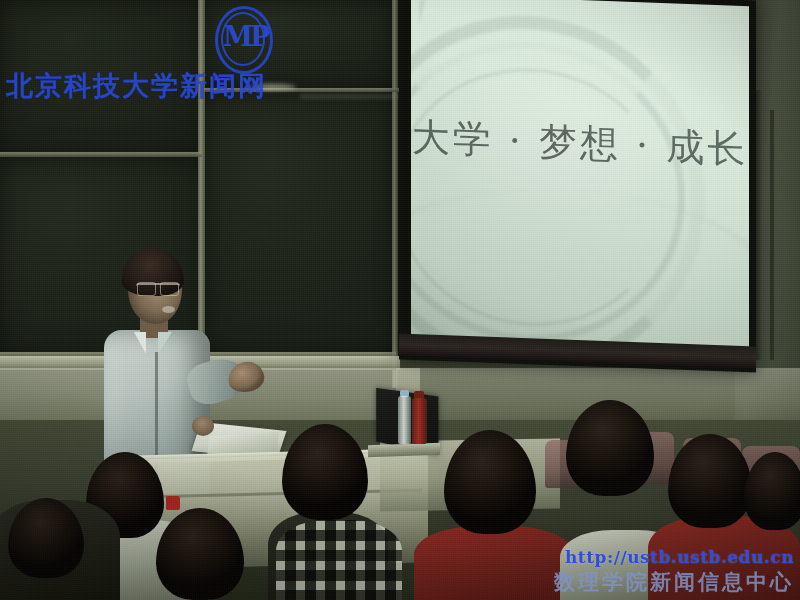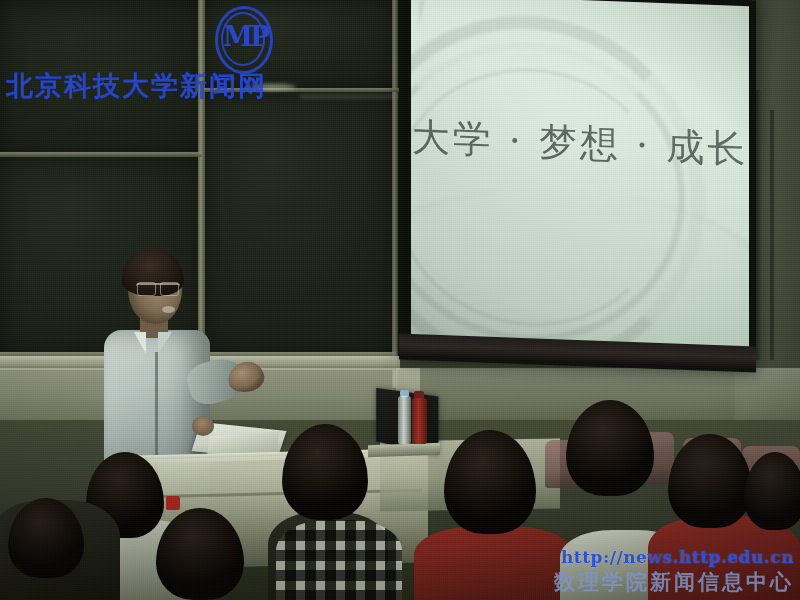--- a/index.html
+++ b/index.html
@@ -605,17 +605,17 @@
   <div class="wm-top">
     <div class="wm-logo">
       <div class="oval-out"></div>
       <div class="oval-in"></div>
       <div class="mono">MP</div>
     </div>
     <div class="wm-top-text">北京科技大学新闻网</div>
   </div>
 
   <div class="wm-bottom">
-    <div class="wm-url">http://news.http.edu.cn</div>
+    <div class="wm-url">http://ustb.ustb.edu.cn</div>
     <div class="wm-cn">数理学院新闻信息中心</div>
   </div>
 
 </div>
 
 </body></html>

